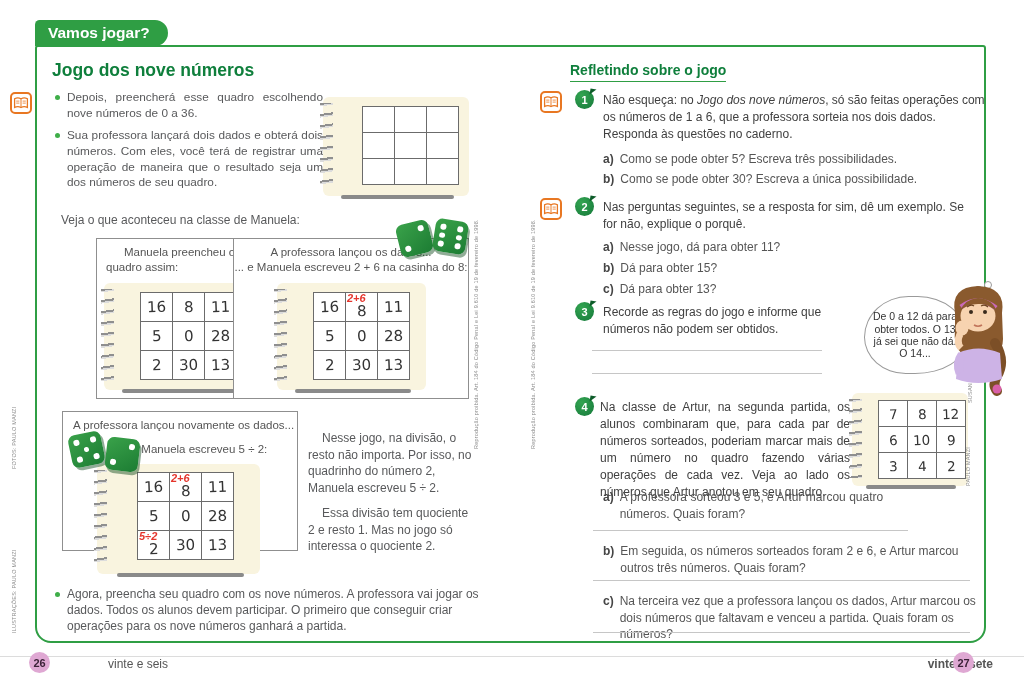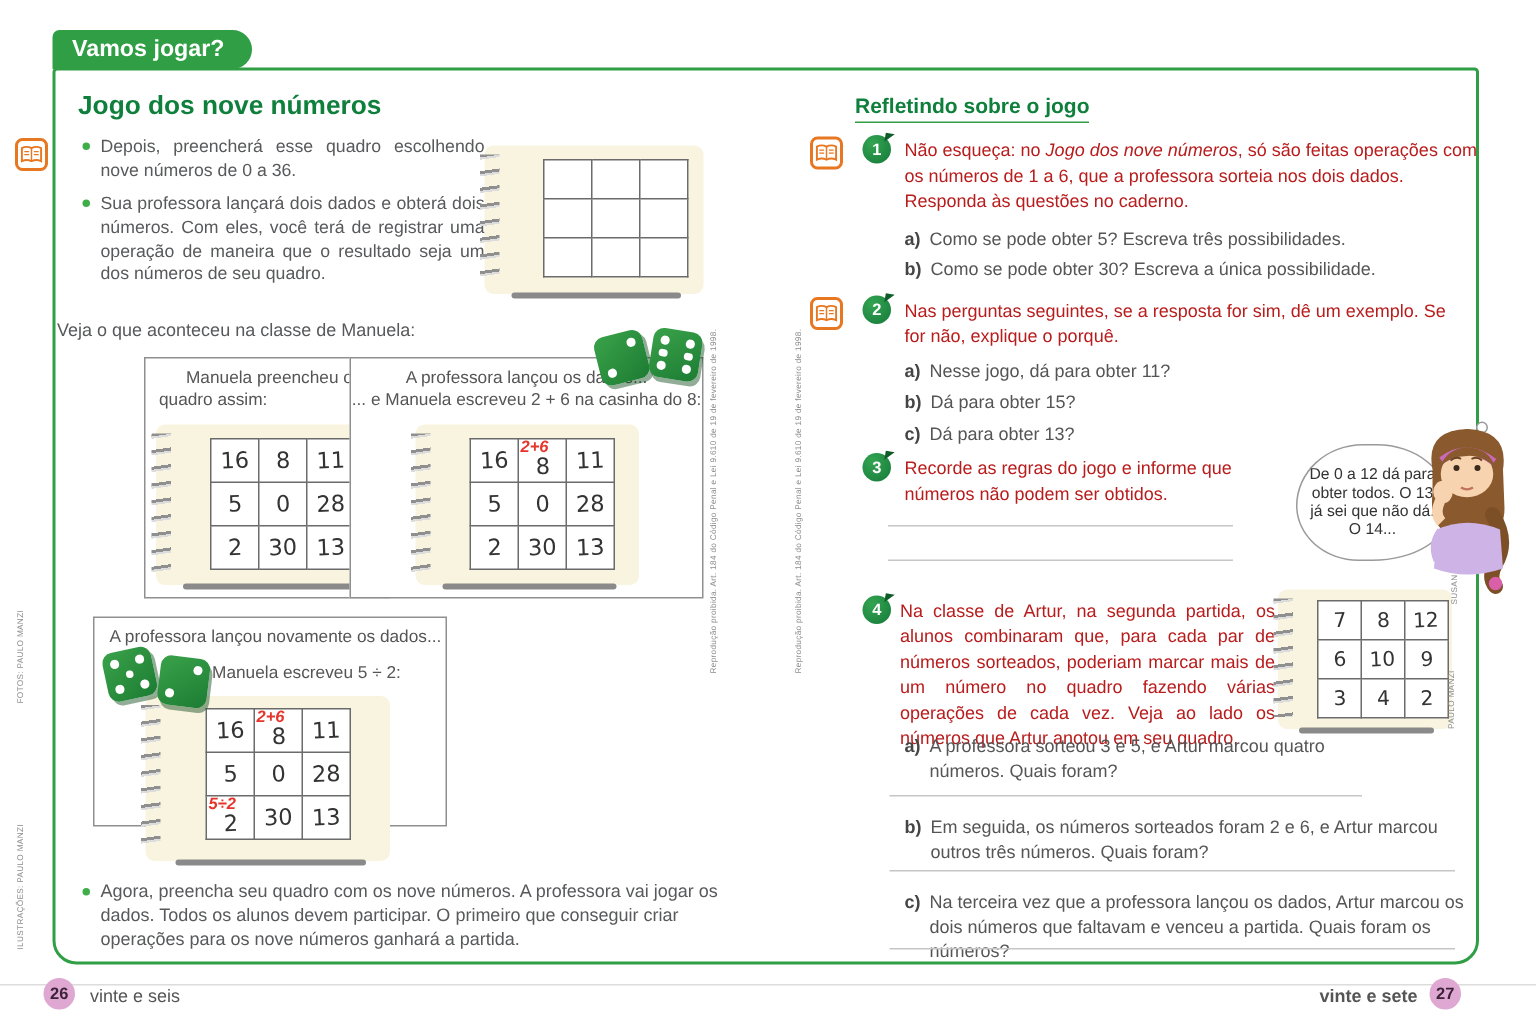--- a/index.html
+++ b/index.html
@@ -23,21 +23,21 @@
   
   .l-title { position:absolute; left:52px; top:60px; color:#0f7f3c; font-size:17.5px; font-weight:bold; }
   .r-title { position:absolute; left:570px; top:62px; color:#0f7f3c; font-size:14px; font-weight:bold;
              border-bottom:1.5px solid #2f9e44; padding-bottom:3px; }
 
   
   .bullets { position:absolute; left:55px; top:90px; width:268px; }
   .bullet { display:flex; gap:7px; margin-bottom:7px; font-size:11.8px; line-height:1.33; }
   .bullet .dot { flex:none; width:5px; height:5px; border-radius:50%; background:#3fae49; margin-top:5px; }
   .just { text-align:justify; }
-  .see-line { position:absolute; left:38px; top:213px; font-size:12px; }
+  .see-line { position:absolute; left:61px; top:213px; font-size:12px; }
 
   
   .notebook { position:absolute; background:#f9f4df; border-radius:6px; }
   .spiral { position:absolute; left:-3px; top:6px; bottom:8px; width:13px;
             background:repeating-linear-gradient(172deg,#8f8f8f 0 2px,#dcdcdc 2px 3.5px,transparent 3.5px 11px); }
   .nb-edge { position:absolute; bottom:-3px; left:12%; width:78%; height:4px; background:#8a8a8a; border-radius:2px; }
 
   table.ngrid { border-collapse:collapse; background:#fff; position:absolute; }
   table.ngrid td { border:1.5px solid #6b6b6b; text-align:center; vertical-align:middle; position:relative; padding:0; }
   .g-std td { width:31px; height:28px; }
@@ -66,38 +66,38 @@
   .final-bullet { position:absolute; left:55px; top:587px; width:432px; }
 
   
   .obook { position:absolute; width:22px; height:22px; border:2px solid #e87722; border-radius:5px; background:#fff;
            box-sizing:border-box; display:flex; align-items:center; justify-content:center; }
   .badge { position:absolute; width:19px; height:19px; border-radius:50%;
            background:radial-gradient(circle at 35% 30%, #33a451, #15793a); color:#fff; font-weight:bold; font-size:11px;
            display:flex; align-items:center; justify-content:center; z-index:2; }
   .badge::after { content:""; position:absolute; right:-2px; top:-1px; width:0; height:0;
            border-left:6px solid #0d5c29; border-top:6px solid transparent; transform:rotate(100deg); z-index:-1; }
-  .qtext { position:absolute; font-size:12px; line-height:1.42; color:#b91c1c; }
+  .qtext { position:absolute; font-size:12px; line-height:1.42; color:#404040; }
   .subq { position:absolute; display:flex; gap:6px; font-size:12px; line-height:1.38; color:#555; }
   .subq .ltr { font-weight:bold; color:#454545; flex:none; }
   .aline { position:absolute; border-bottom:1.4px solid #c6c6c6; height:0; }
   .em { font-style:italic; }
 
   
   .bubble { position:absolute; left:864px; top:296px; width:102px; height:78px; background:#fff;
             border:1.5px solid #9a9a9a; border-radius:48% 52% 55% 45% / 58% 55% 45% 52%;
             display:flex; align-items:center; justify-content:center; text-align:center;
             font-size:10.5px; line-height:1.18; color:#333; padding:4px; box-sizing:border-box; z-index:3; }
   .bdot { position:absolute; background:#fff; border:1.2px solid #9a9a9a; border-radius:50%; z-index:3; }
 
   
   .foot-rule { position:absolute; left:0; top:656px; width:1024px; height:1px; background:#dcdcdc; }
   .pgcircle { position:absolute; width:21px; height:21px; border-radius:50%; background:#dfa8d3;
               display:flex; align-items:center; justify-content:center; font-size:11px; font-weight:bold; color:#3c2238; top:652px; }
-  .pgword { position:absolute; top:657px; font-size:12px; color:#555; }
+  .pgword { position:absolute; top:657px; font-size:12px; color:#555;margin-left:48px; }
 
   
   .vtext { position:absolute; font-size:5.5px; color:#8d8d8d; white-space:nowrap;
            transform:rotate(-90deg); transform-origin:0 100%; letter-spacing:.2px; }
 </style>
 </head>
 <body>
 
 <div class="tab">
     <span>Vamos jogar?</span>
@@ -273,20 +273,22 @@
     <span class="pip"></span>
     <span class="nopip"></span>
     <span class="nopip"></span>
     <span class="nopip"></span>
     <span class="pip"></span>
     <span class="nopip"></span>
     <span class="nopip"></span>
   </div>
 
 <div class="note">
+  <p>Nesse jogo, na divisão, o resto não importa. Por isso, no quadrinho do número 2, Manuela escreveu 5 ÷ 2.</p>
+  <p>Essa divisão tem quociente 2 e resto 1. Mas no jogo só interessa o quociente 2.</p>
 </div>
 
 <div class="final-bullet">
   <div class="bullet" style="font-size:12px;">
       <span class="dot"></span>
       <span>Agora, preencha seu quadro com os nove números. A professora vai jogar os dados. Todos os alunos devem participar. O primeiro que conseguir criar operações para os nove números ganhará a partida.</span>
     </div>
 </div>
 
 <div class="r-title">Refletindo sobre o jogo</div>

